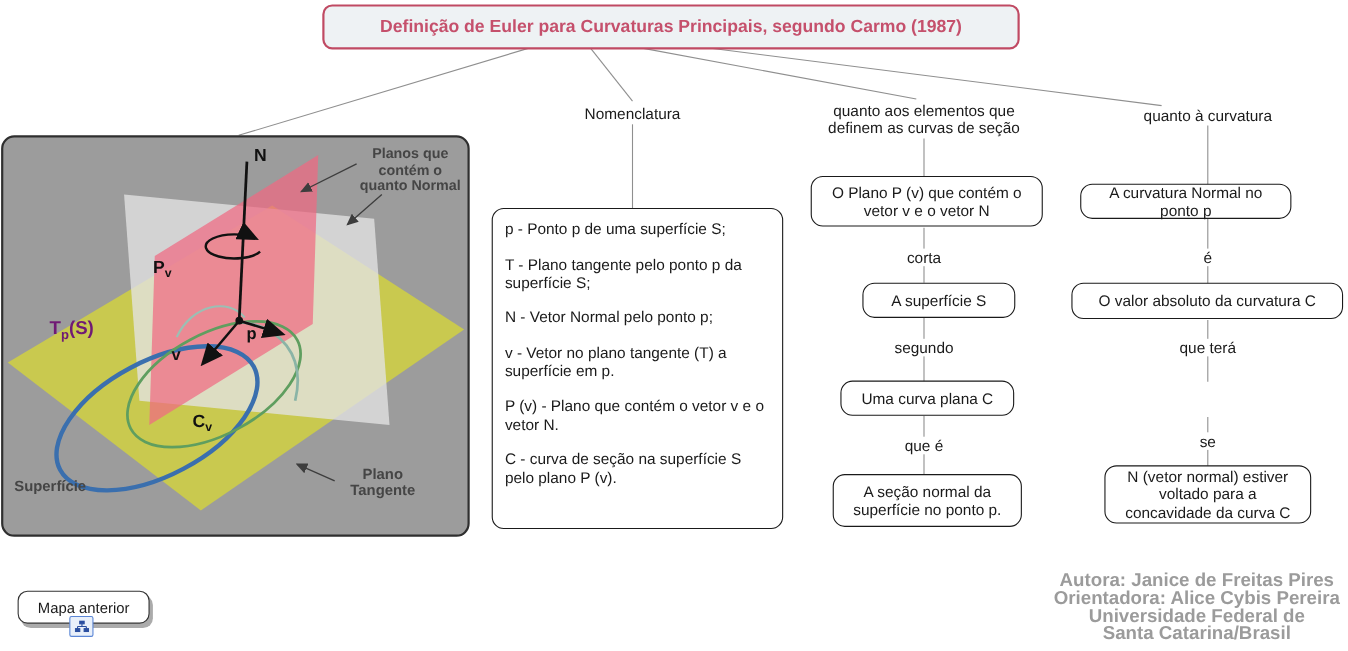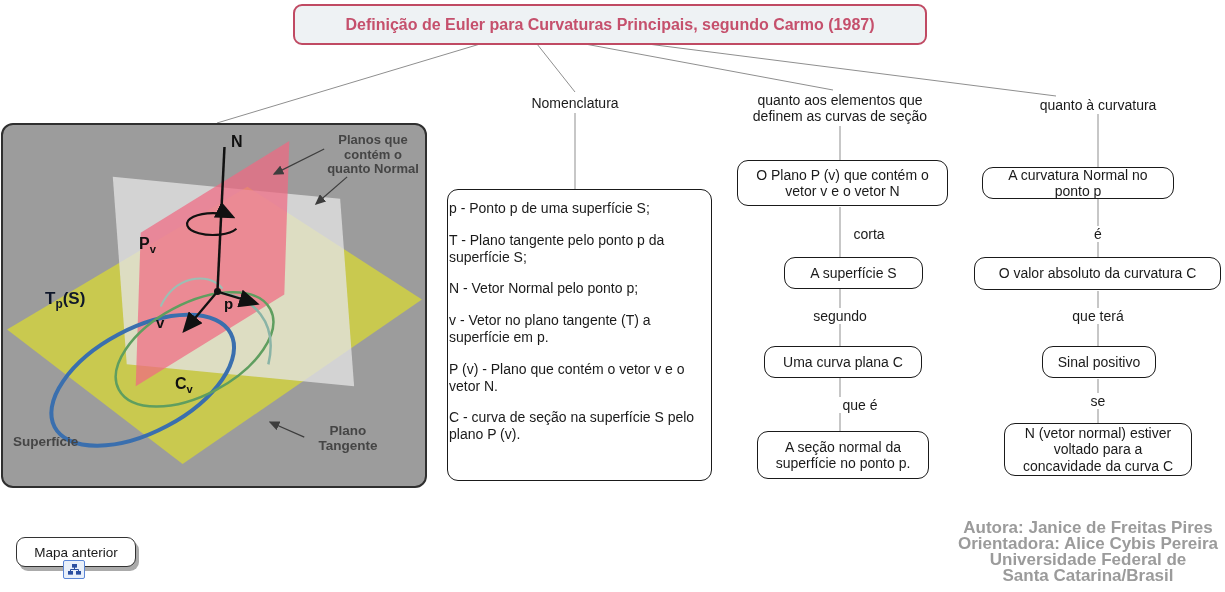--- a/index.html
+++ b/index.html
@@ -27,21 +27,21 @@
     font-size:14px;padding:0 4px;white-space:nowrap;
   }
   .col-header{
     position:absolute;transform:translateX(-50%);background:#ffffff;
     font-size:14px;text-align:center;line-height:1.15;padding:0 2px;
   }
   
   .nom-box{
     position:absolute;left:447px;top:189px;width:265px;height:292px;box-sizing:border-box;
     background:#ffffff;border:1.6px solid #1a1a1a;border-radius:11px;
-    font-size:14px;line-height:1.2;padding:10px 1px;
+    font-size:14px;line-height:1.2;padding:10px 11px;
   }
   .nom-box p{margin:0 0 15px 0;}
   .nom-box p:last-child{margin-bottom:0;}
   
   .figure{
     position:absolute;left:1px;top:123px;width:422px;height:361px;
     border:2px solid #2f2f2f;border-radius:12px;background:#9c9c9c;overflow:hidden;
   }
   .figure svg{position:absolute;left:0;top:0;}
   .fig-label{position:absolute;font-weight:bold;color:#111;}
@@ -122,21 +122,21 @@
 
       <line x1="322" y1="24" x2="272" y2="49" stroke="#3d3d3d" stroke-width="1.2" marker-end="url(#arrT)"></line>
       <line x1="345" y1="52" x2="314" y2="79" stroke="#3d3d3d" stroke-width="1.2" marker-end="url(#arrT)"></line>
       <line x1="302" y1="313" x2="268" y2="298" stroke="#3d3d3d" stroke-width="1.2" marker-end="url(#arrT)"></line>
     </svg>
 
     <div class="fig-label" style="left:228px;top:8px;font-size:16px;">N</div>
     <div class="fig-label" style="left:136px;top:110px;font-size:16px;">
       <span>P</span><sub>v</sub>
     </div>
-    <div class="fig-label" style="left:42px;top:164px;font-size:17px;color:#0f172a;">
+    <div class="fig-label" style="left:42px;top:164px;font-size:17px;color:#701a75;">
       <span>T</span><sub>p</sub><span>(S)</span>
     </div>
     <div class="fig-label" style="left:221px;top:170px;font-size:15px;">p</div>
     <div class="fig-label" style="left:153px;top:189px;font-size:15px;">v</div>
     <div class="fig-label" style="left:172px;top:250px;font-size:16px;">
       <span>C</span><sub>v</sub>
     </div>
     <div class="fig-label fig-gray" style="left:318px;top:8px;width:104px;text-align:center;font-size:13px;line-height:14.5px;">Planos que contém o quanto Normal</div>
     <div class="fig-label fig-gray" style="left:10px;top:309px;font-size:13.5px;">Superfície</div>
     <div class="fig-label fig-gray" style="left:305px;top:298px;width:80px;text-align:center;font-size:13.5px;line-height:15px;">Plano Tangente</div>
@@ -147,33 +147,32 @@
     <p>p - Ponto p de uma superfície S;</p>
     <p>T - Plano tangente pelo ponto p da superfície S;</p>
     <p>N - Vetor Normal pelo ponto p;</p>
     <p>v - Vetor no plano tangente (T) a superfície em p.</p>
     <p>P (v) - Plano que contém o vetor v e o vetor N.</p>
     <p>C - curva de seção na superfície S pelo plano P (v).</p>
   </div>
 
   <div class="col-header" style="left:840px;top:92px;width:200px;">quanto aos elementos que definem as curvas de seção</div>
   <div class="node" style="left:737px;top:160px;width:211px;height:46px;">O Plano P (v)  que contém o vetor v e o vetor N</div>
-  <div class="link-label" style="left:869px;top:226px;">corta</div>
+  <div class="link-label" style="left:840px;top:226px;">corta</div>
   <div class="node" style="left:784px;top:257px;width:139px;height:32px;">A superfície S</div>
   <div class="link-label" style="left:840px;top:308px;">segundo</div>
   <div class="node" style="left:764px;top:346px;width:158px;height:32px;">Uma curva plana C</div>
-  <div class="link-label" style="left:860px;top:397px;">que é</div>
+  <div class="link-label" style="left:840px;top:397px;">que é</div>
   <div class="node" style="left:757px;top:431px;width:172px;height:48px;">A seção normal da superfície no ponto p.</div>
 
   <div class="col-header" style="left:1098px;top:97px;width:150px;">quanto à curvatura</div>
   <div class="node" style="left:982px;top:167px;width:192px;height:32px;">A curvatura Normal no ponto p</div>
   <div class="link-label" style="left:1098px;top:226px;">é</div>
   <div class="node" style="left:974px;top:257px;width:247px;height:33px;">O valor absoluto da curvatura C</div>
   <div class="link-label" style="left:1098px;top:308px;">que terá</div>
-  <div class="node" style="left:1042px;top:346px;width:114px;height:32px;">Sinal positivo</div>
   <div class="link-label" style="left:1098px;top:393px;">se</div>
   <div class="node" style="left:1004px;top:423px;width:188px;height:53px;">N (vetor normal) estiver voltado para a concavidade da curva C</div>
 
   <div class="map-btn">Mapa anterior</div>
   <div class="map-icon">
     <svg width="13" height="11" viewBox="0 0 13 11">
       <g stroke="#2b4fa0" stroke-width="1" fill="#2b4fa0">
         <line x1="6.5" y1="3" x2="6.5" y2="5.5" fill="none"></line>
         <line x1="2.5" y1="8" x2="2.5" y2="5.5" fill="none"></line>
         <line x1="10.5" y1="8" x2="10.5" y2="5.5" fill="none"></line>

